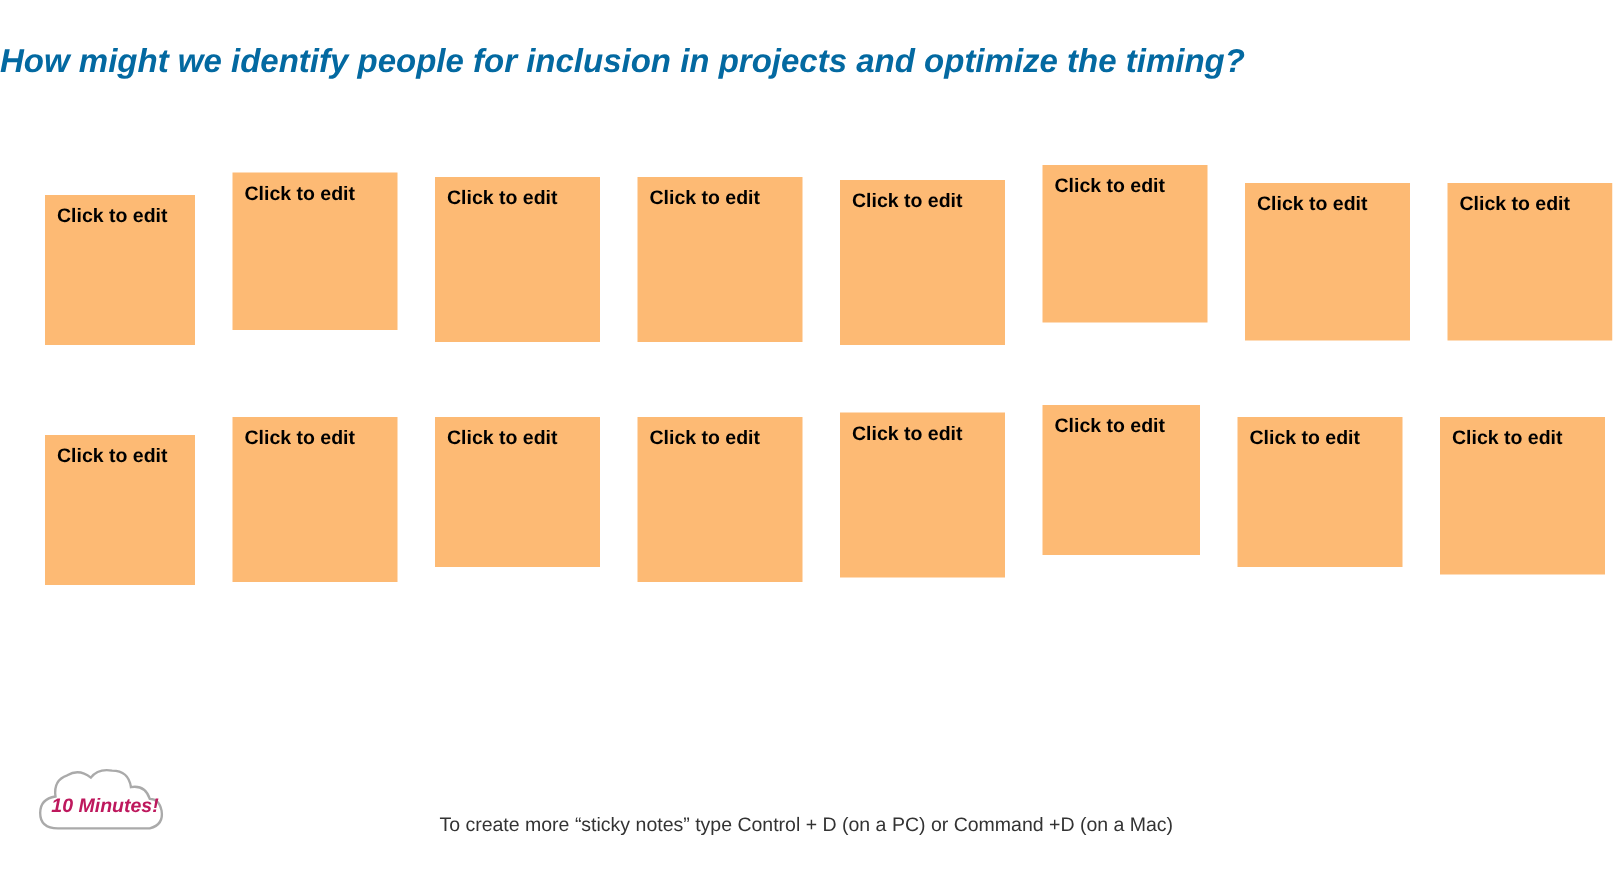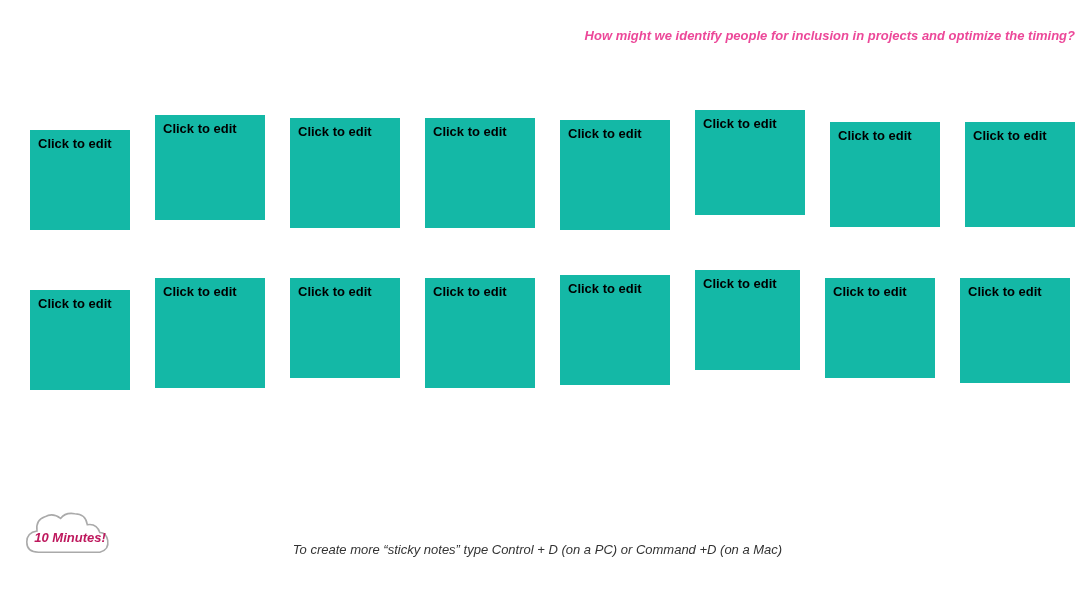--- a/index.html
+++ b/index.html
@@ -7,45 +7,45 @@
     body {
       width: 1075px;
       height: 592px;
       background: #ffffff;
       font-family: Arial, sans-serif;
       overflow: hidden;
       position: relative;
     }
 
     .page-title {
-      text-align: right;
+      text-align: left;
       padding-top: 28px;
-      font-size: 13px;
+      font-size: 22px;
       font-weight: bold;
       font-style: italic;
-      color: #ec4899;
+      color: #0369a1;
     }
 
     .sticky-area {
       position: absolute;
       top: 100px;
       left: 0;
       right: 0;
     }
 
     .row {
       display: flex;
       align-items: flex-start;
       padding: 0 30px;
       gap: 0px;
       margin-bottom: 40px;
     }
 
     .sticky-note {
-      background: #14b8a6;
+      background: #fdba74;
       cursor: pointer;
       position: relative;
       flex-shrink: 0;
     }
 
     .sticky-note span {
       display: block;
       padding: 6px 8px;
       font-size: 13px;
       font-weight: bold;
@@ -106,21 +106,20 @@
       white-space: nowrap;
       z-index: 2;
     }
 
     .footer-hint {
       position: absolute;
       bottom: 35px;
       left: 50%;
       transform: translateX(-50%);
       font-size: 13px;
-      font-style: italic;
       color: #333;
       white-space: nowrap;
     }
   </style>
 </head>
 <body>
 
 <h1 class="page-title">How might we identify people for inclusion in projects and optimize the timing?</h1>
 
 <div class="sticky-area">

